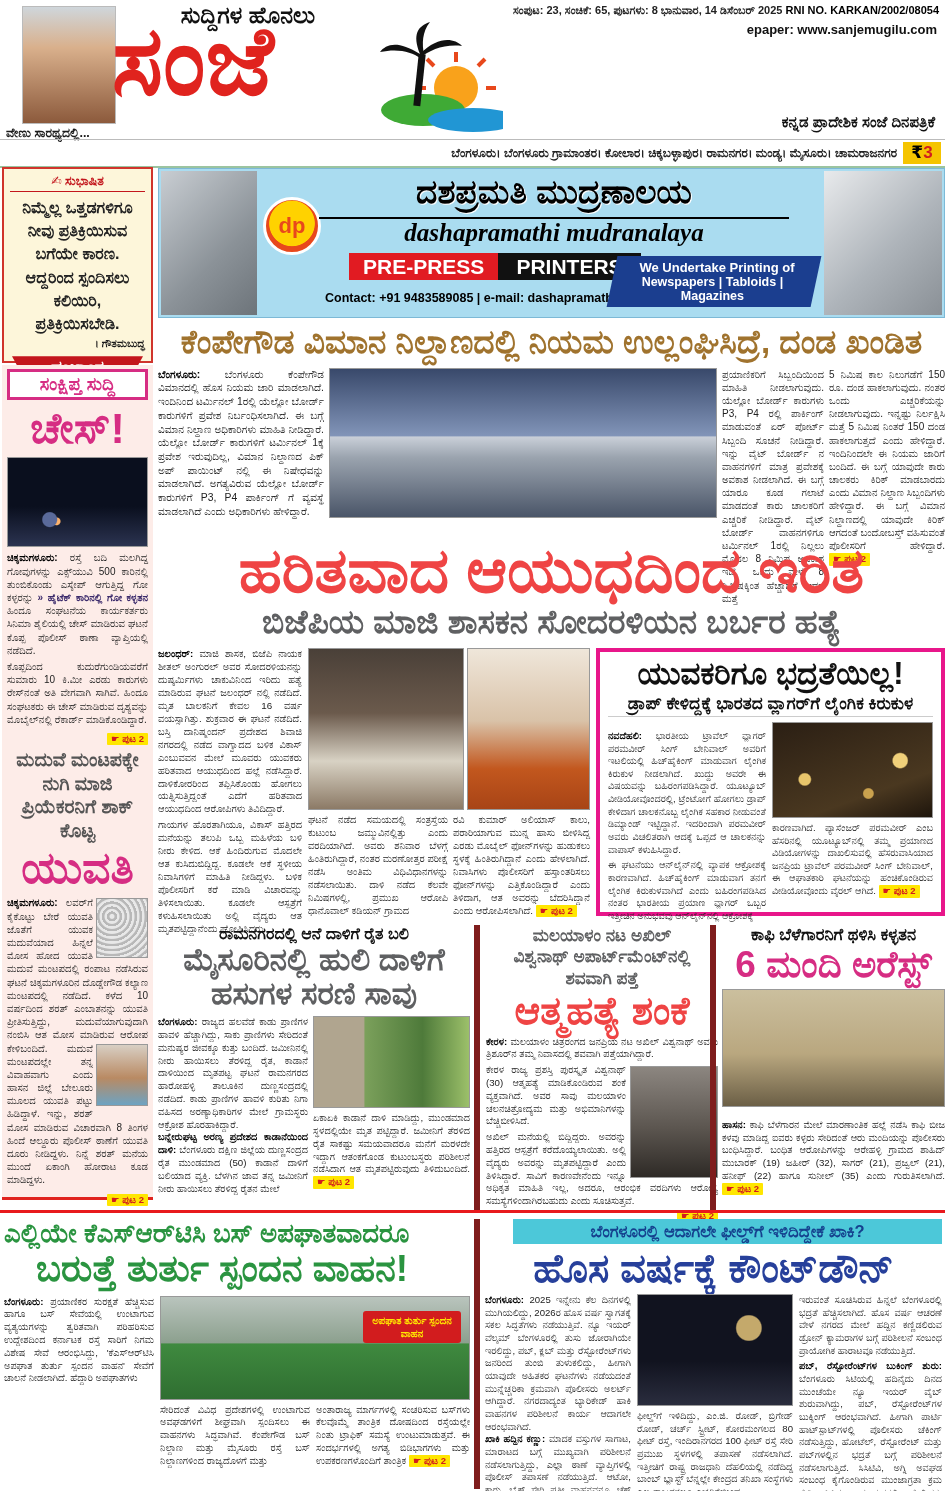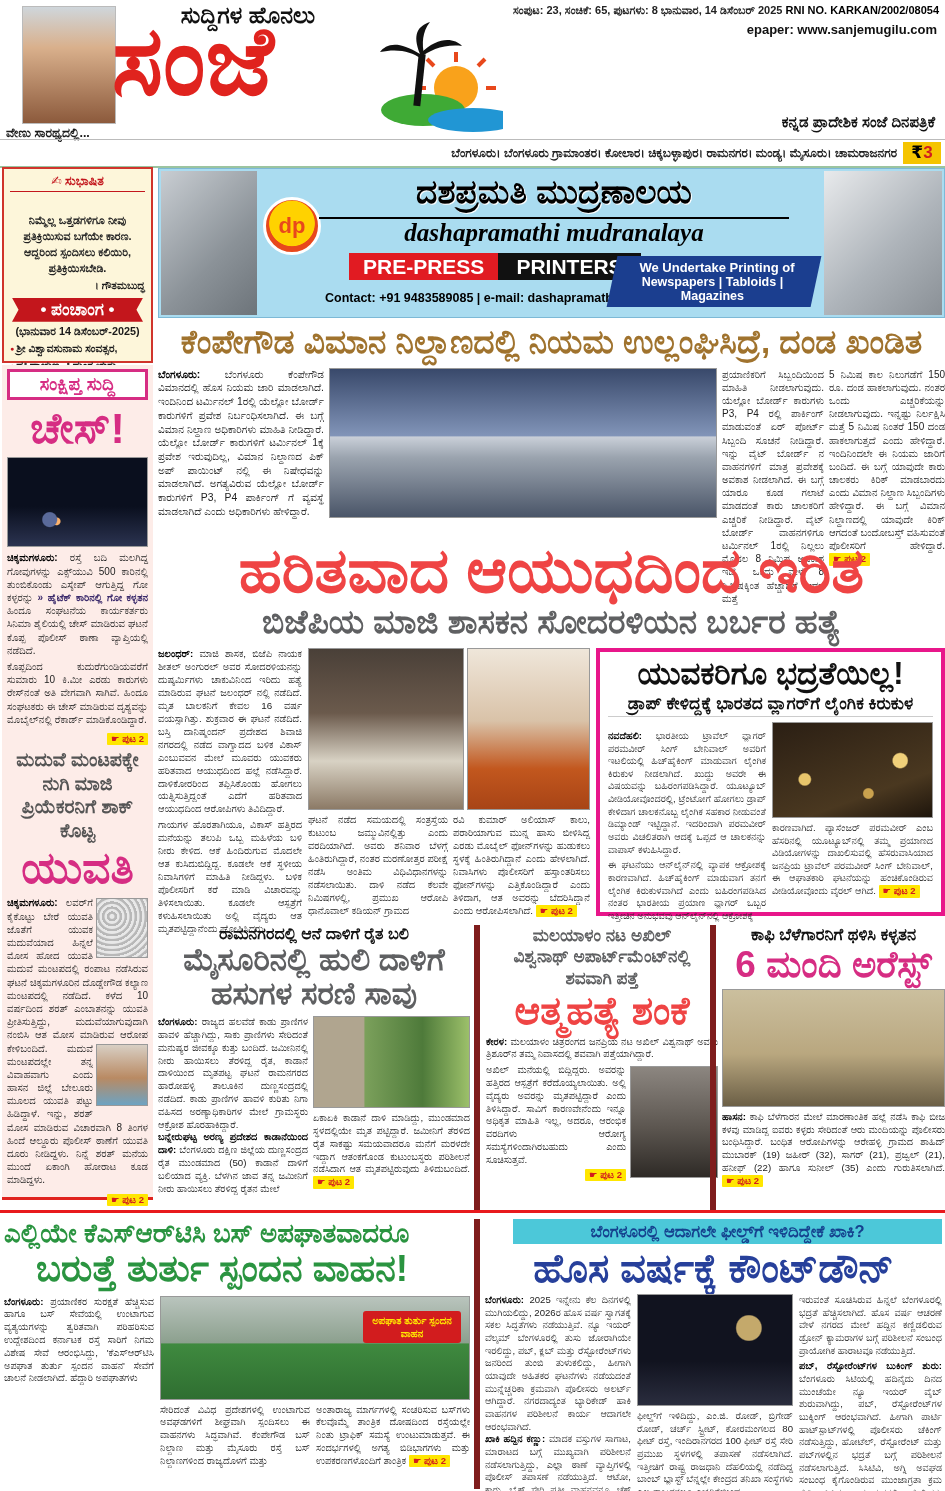--- a/index.html
+++ b/index.html
@@ -103,21 +103,21 @@
     <div class="abs cities-bar" style="left:0;top:139px;width:945px;height:26px;">
       <div class="abs bold" style="right:48px;top:6px;font-size:12px;color:#222;">ಬೆಂಗಳೂರು। ಬೆಂಗಳೂರು ಗ್ರಾಮಾಂತರ। ಕೋಲಾರ। ಚಿಕ್ಕಬಳ್ಳಾಪುರ। ರಾಮನಗರ। ಮಂಡ್ಯ। ಮೈಸೂರು। ಚಾಮರಾಜನಗರ</div>
       <div class="abs pricebox" style="right:4px;top:2px;width:38px;height:22px;font-size:17px;line-height:22px;">
         <span>₹</span><span class="num">3</span>
       </div>
     </div>
   </div>
 
   <div class="abs cream" style="left:2px;top:167px;width:151px;height:196px;padding:4px 6px;">
     <div class="center bold" style="color:#c3161c;font-size:12.5px;border-bottom:1px solid #c3161c;padding-bottom:2px;">✍ ಸುಭಾಷಿತ</div>
-    <div class="bold center" style="font-size:11px;line-height:1.45;margin-top:21px;color:#222;">ನಿಮ್ಮೆಲ್ಲ ಒತ್ತಡಗಳಿಗೂ ನೀವು ಪ್ರತಿಕ್ರಿಯಿಸುವ ಬಗೆಯೇ ಕಾರಣ. ಆದ್ದರಿಂದ ಸ್ಪಂದಿಸಲು ಕಲಿಯಿರಿ, ಪ್ರತಿಕ್ರಿಯಿಸಬೇಡಿ.</div>
+    <div class="bold center" style="font-size:16px;line-height:1.45;margin-top:4px;color:#222;">ನಿಮ್ಮೆಲ್ಲ ಒತ್ತಡಗಳಿಗೂ ನೀವು ಪ್ರತಿಕ್ರಿಯಿಸುವ ಬಗೆಯೇ ಕಾರಣ. ಆದ್ದರಿಂದ ಸ್ಪಂದಿಸಲು ಕಲಿಯಿರಿ, ಪ್ರತಿಕ್ರಿಯಿಸಬೇಡಿ.</div>
     <div class="bold" style="font-size:10.5px;text-align:right;margin-top:2px;">। ಗೌತಮಬುದ್ಧ</div>
     <div class="ribbon" style="margin:6px 2px 3px 2px;font-size:17px;padding:2px 0;">• ಪಂಚಾಂಗ •</div>
     <div class="bold center" style="font-size:10.8px;">(ಭಾನುವಾರ 14 ಡಿಸೆಂಬರ್-2025)</div>
     <div style="margin-top:2px;">
       <div class="pan-item">ಶ್ರೀ ವಿಶ್ವಾವಸುನಾಮ ಸಂವತ್ಸರ,</div>
       <div class="pan-item">ದಕ್ಷಿಣಾಯಣ, ಹಿಮಂತ ಋತು</div>
       <div class="pan-item">ಮಾರ್ಗಶಿರ ಮಾಸ, ಕೃಷ್ಣಪಕ್ಷ</div>
       <div class="pan-item">ತಿಥಿ: ದಶಮಿ</div>
       <div class="pan-item">ನಕ್ಷತ್ರ: ಹಸ್ತ</div>
       <div class="pan-item">ರಾಹುಕಾಲ : 4:08 ರಿಂದ 5:26</div>
@@ -255,31 +255,32 @@
         <div>ಮಲಯಾಳಂ ನಟ ಅಖಿಲ್</div>
         <div>ವಿಶ್ವನಾಥ್ ಅಪಾರ್ಟ್‌ಮೆಂಟ್‌ನಲ್ಲಿ</div>
         <div>ಶವವಾಗಿ ಪತ್ತೆ</div>
       </div>
       <div class="hl-red center" style="font-size:39px;line-height:1.05;margin:2px 0 4px 0;">ಆತ್ಮಹತ್ಯೆ ಶಂಕೆ</div>
       <div class="bcol" style="font-size:9.7px;">
         <span class="dateline">ಕೇರಳ:</span>
         <span>ಮಲಯಾಳಂ ಚಿತ್ರರಂಗದ ಜನಪ್ರಿಯ ನಟ ಅಖಿಲ್ ವಿಶ್ವನಾಥ್ ಅವರು ತ್ರಿಶೂರ್‌ನ ತಮ್ಮ ನಿವಾಸದಲ್ಲಿ ಶವವಾಗಿ ಪತ್ತೆಯಾಗಿದ್ದಾರೆ.</span>
         <div style="margin-top:3px;">
           <span class="photo ph-actor" style="float:right;width:88px;height:112px;margin:2px 0 2px 4px;"></span>
+          <span>ಕೇರಳ ರಾಜ್ಯ ಪ್ರಶಸ್ತಿ ಪುರಸ್ಕೃತ ವಿಶ್ವನಾಥ್ (30) ಆತ್ಮಹತ್ಯೆ ಮಾಡಿಕೊಂಡಿರುವ ಶಂಕೆ ವ್ಯಕ್ತವಾಗಿದೆ. ಅವರ ಸಾವು ಮಲಯಾಳಂ ಚಲನಚಿತ್ರೋದ್ಯಮ ಮತ್ತು ಅಭಿಮಾನಿಗಳನ್ನು ಬೆಚ್ಚಿಬೀಳಿಸಿದೆ.</span>
           <div style="margin-top:3px;">ಅಖಿಲ್ ಮನೆಯಲ್ಲಿ ಬಿದ್ದಿದ್ದರು. ಅವರನ್ನು ಹತ್ತಿರದ ಆಸ್ಪತ್ರೆಗೆ ಕರೆದೊಯ್ಯಲಾಯಿತು. ಅಲ್ಲಿ ವೈದ್ಯರು ಅವರನ್ನು ಮೃತಪಟ್ಟಿದ್ದಾರೆ ಎಂದು ತಿಳಿಸಿದ್ದಾರೆ. ಸಾವಿಗೆ ಕಾರಣವೇನೆಂದು ಇನ್ನೂ ಅಧಿಕೃತ ಮಾಹಿತಿ ಇಲ್ಲ, ಅದರೂ, ಆರಂಭಿಕ ವರದಿಗಳು ಆರೋಗ್ಯ ಸಮಸ್ಯೆಗಳಿಂದಾಗಿರಬಹುದು ಎಂದು ಸೂಚಿಸುತ್ತವೆ.</div>
         </div>
         <div style="text-align:right;margin-top:2px;"><span class="p2chip"><span>☛</span> <span>ಪುಟ 2</span></span></div>
       </div>
     </div>
 
     <div class="abs vline" style="left:552px;top:0;width:235px;height:287px;padding-left:6px;box-sizing:border-box;">
       <div class="bold center" style="font-size:16.5px;color:#111;">ಕಾಫಿ ಬೆಳೆಗಾರನಿಗೆ ಥಳಿಸಿ ಕಳ್ಳತನ</div>
       <div class="hl-pink center" style="font-size:37px;line-height:1.05;margin:2px 0 4px 0;">6 ಮಂದಿ ಅರೆಸ್ಟ್</div>
       <div class="photo ph-police" style="width:100%;height:118px;"></div>
-      <div class="bcol" style="font-size:9.7px;margin-top:4px;">
+      <div class="bcol" style="font-size:9.7px;margin-top:12px;">
         <span class="dateline">ಹಾಸನ:</span>
         <span>ಕಾಫಿ ಬೆಳೆಗಾರನ ಮೇಲೆ ಮಾರಣಾಂತಿಕ ಹಲ್ಲೆ ನಡೆಸಿ ಕಾಫಿ ಬೀಜ ಕಳವು ಮಾಡಿದ್ದ ಐವರು ಕಳ್ಳರು ಸೇರಿದಂತೆ ಆರು ಮಂದಿಯನ್ನು ಪೊಲೀಸರು ಬಂಧಿಸಿದ್ದಾರೆ. ಬಂಧಿತ ಆರೋಪಿಗಳನ್ನು ಆರೇಹಳ್ಳಿ ಗ್ರಾಮದ ಶಾಹಿದ್ ಮುಬಾರಕ್ (19) ಜಹೀರ್ (32), ಸಾಗರ್ (21), ಪ್ರಜ್ವಲ್ (21), ಹನೀಫ್ (22) ಹಾಗೂ ಸುನೀಲ್ (35) ಎಂದು ಗುರುತಿಸಲಾಗಿದೆ.</span>
         <span class="p2chip"><span>☛</span> <span>ಪುಟ 2</span></span>
       </div>
     </div>
   </div>
 
   <div class="abs redline" style="left:0;top:1210px;width:945px;height:281px;">
 
     <div class="abs" style="left:4px;top:6px;width:466px;height:270px;">

